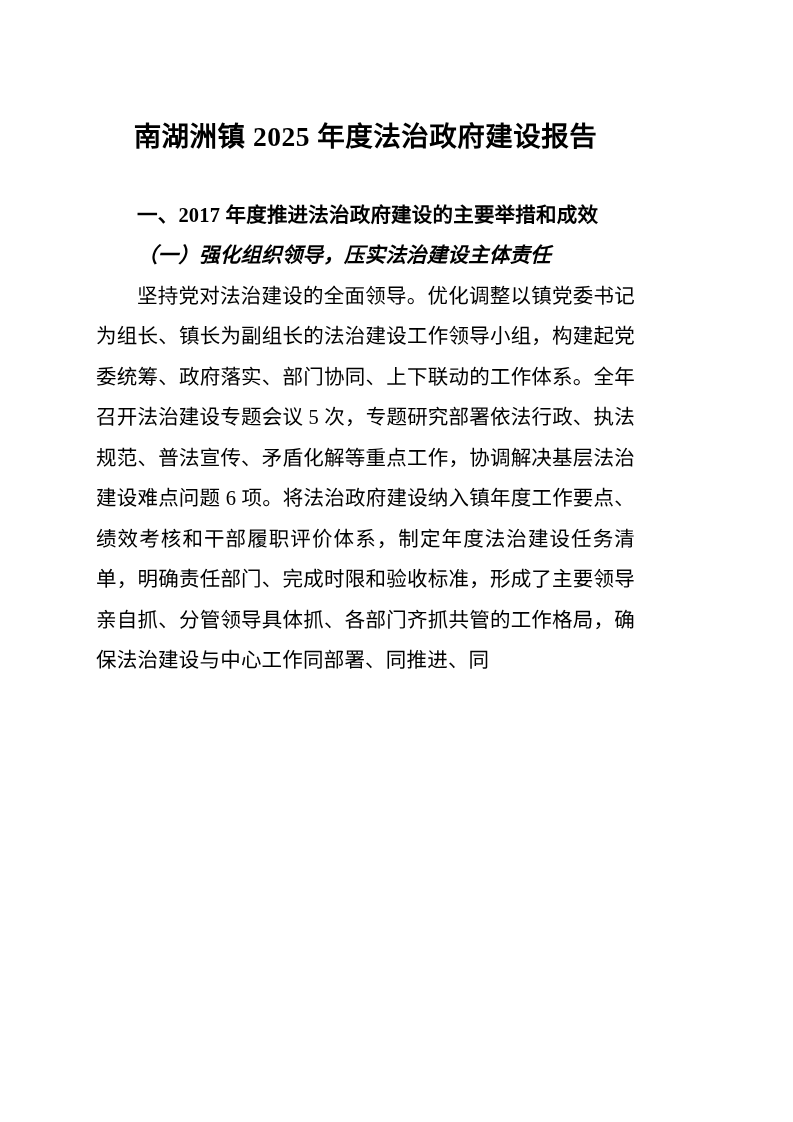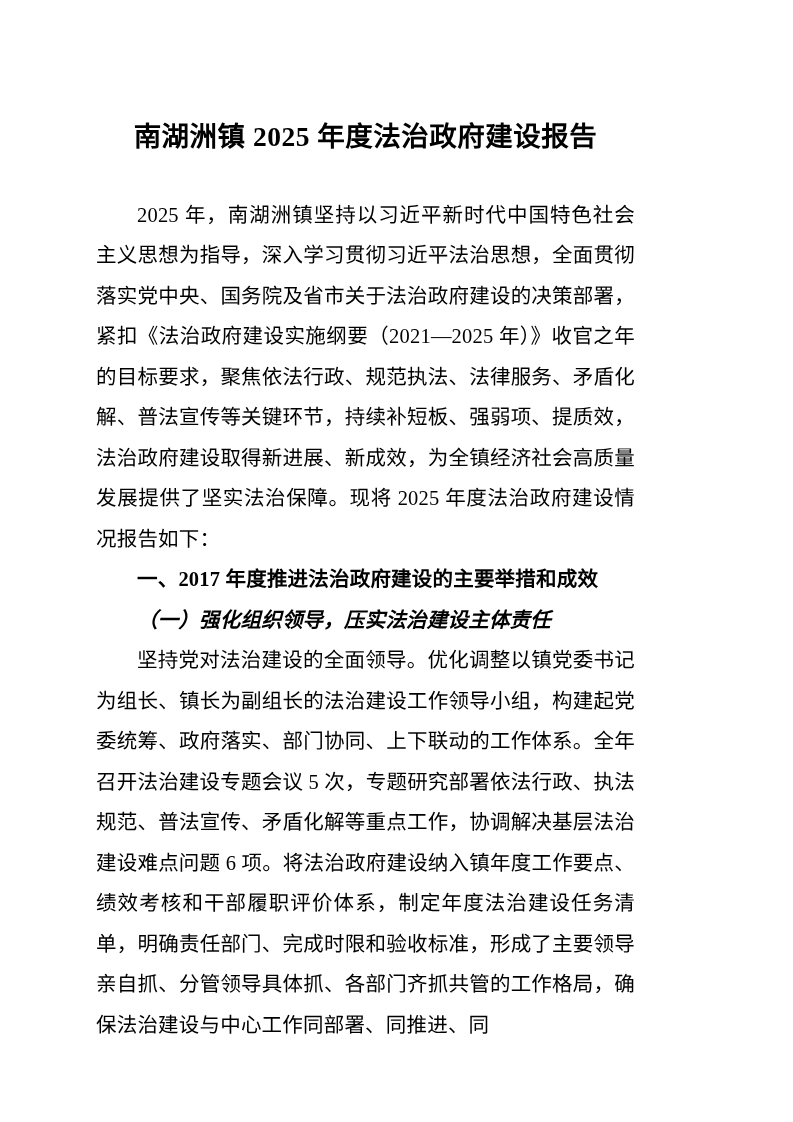--- a/index.html
+++ b/index.html
@@ -58,21 +58,20 @@
     font-style: italic;
   }
 </style>
 </head>
 <body>
 
 <div class="page">
 
   <h1 class="doc-title">南湖洲镇 2025 年度法治政府建设报告</h1>
 
-  <p class="body-para">2025 年，南湖洲镇坚持以习近平新时代中国特色社会主义思想为指导，深入学习贯彻习近平法治思想，全面贯彻落实党中央、国务院及省市关于法治政府建设的决策部署，紧扣《法治政府建设实施纲要（2021—2025 年）》收官之年的目标要求，聚焦依法行政、规范执法、法律服务、矛盾化解、普法宣传等关键环节，持续补短板、强弱项、提质效，法治政府建设取得新进展、新成效，为全镇经济社会高质量发展提供了坚实法治保障。现将 2025 年度法治政府建设情况报告如下：</p>
 
   <p class="heading-1">一、2017 年度推进法治政府建设的主要举措和成效</p>
 
   <p class="heading-2">（一）强化组织领导，压实法治建设主体责任</p>
 
   <p class="body-para">坚持党对法治建设的全面领导。优化调整以镇党委书记为组长、镇长为副组长的法治建设工作领导小组，构建起党委统筹、政府落实、部门协同、上下联动的工作体系。全年召开法治建设专题会议 5 次，专题研究部署依法行政、执法规范、普法宣传、矛盾化解等重点工作，协调解决基层法治建设难点问题 6 项。将法治政府建设纳入镇年度工作要点、绩效考核和干部履职评价体系，制定年度法治建设任务清单，明确责任部门、完成时限和验收标准，形成了主要领导亲自抓、分管领导具体抓、各部门齐抓共管的工作格局，确保法治建设与中心工作同部署、同推进、同</p>
 
 </div>
 
 </body></html>

